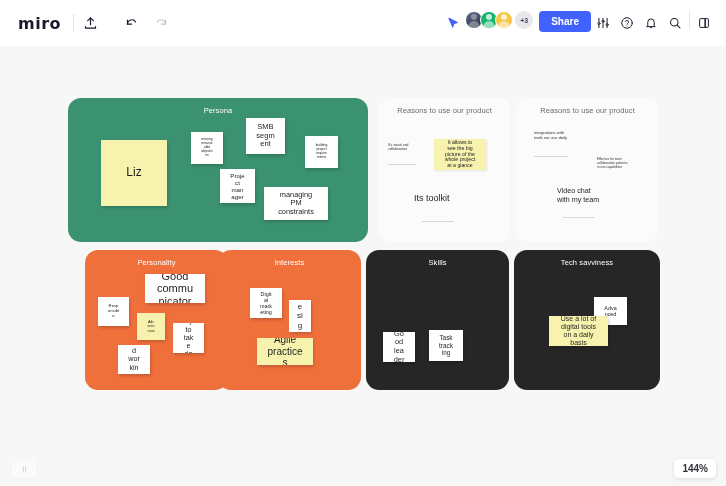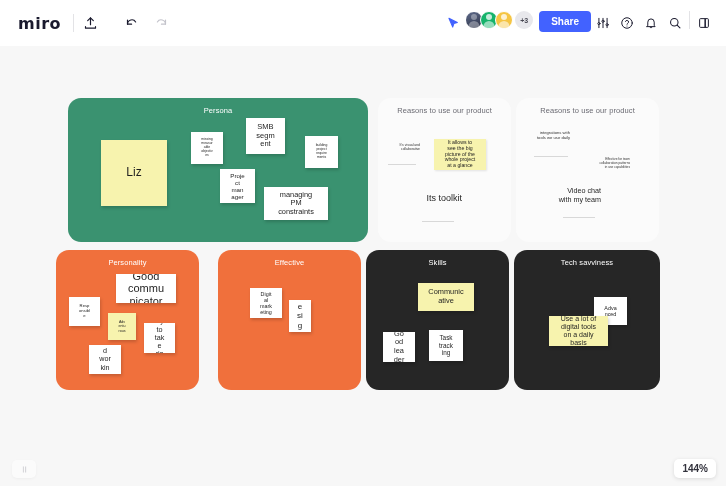--- a/index.html
+++ b/index.html
@@ -92,21 +92,21 @@
     position:absolute;background:#ffffff;box-sizing:border-box;
     display:flex;align-items:center;justify-content:center;text-align:center;
     color:#1f1f1f;line-height:1.15;padding:10px;
     box-shadow:1px 2px 3px rgba(0,0,0,.18);
     overflow:hidden;word-break:break-word;
   }
   .note.yellow{background:#f7f3ae;}
   .note.flat{box-shadow:1px 1px 2px rgba(0,0,0,.10);}
 
   .textitem{
-    position:absolute;text-align:right;color:#1f1f1f;line-height:1.2;
+    position:absolute;text-align:left;color:#1f1f1f;line-height:1.2;
   }
   .underline{
     position:absolute;height:1px;background:#d8d8d8;
   }
 
   
   .zoom-pill{
     position:absolute;right:10px;bottom:8px;
     background:#ffffff;border-radius:5px;
     box-shadow:0 1px 4px rgba(0,0,0,.12);
@@ -288,43 +288,43 @@
         <div class="textitem" style="left:18px;top:32px;width:36px;font-size:4.2px;color:#333;">integrations with tools we use daily</div>
         <div class="underline" style="left:18px;top:58px;width:34px;"></div>
 
         <div class="textitem" style="left:81px;top:60px;width:33px;font-size:3.2px;color:#333;">Effective for team collaboration patterns in use capabilities</div>
 
         <div class="textitem" style="left:41px;top:89px;width:44px;font-size:7.2px;">Video chat with my team</div>
         <div class="underline" style="left:47px;top:119px;width:32px;"></div>
       </div>
     </div>
 
-    <div class="frame" style="left:56px;top:204px;width:143px;height:140px;background:#f0703c;border-radius:13px;">
+    <div class="frame" style="left:85px;top:204px;width:143px;height:140px;background:#f0703c;border-radius:13px;">
       <div class="frame-title">Personality</div>
       <div class="frame-body">
         <div class="note" style="left:60px;top:24px;width:60px;height:29px;font-size:11px;">Good communicator</div>
         <div class="note" style="left:13px;top:47px;width:31px;height:29px;font-size:4.2px;">Responsible</div>
         <div class="note yellow" style="left:52px;top:63px;width:28px;height:27px;font-size:3.6px;">Adventurous</div>
         <div class="note" style="left:88px;top:73px;width:31px;height:30px;font-size:7.2px;">Ability to take risks</div>
         <div class="note" style="left:33px;top:95px;width:32px;height:29px;font-size:7.2px;">Hard working</div>
       </div>
     </div>
 
     <div class="frame" style="left:218px;top:204px;width:143px;height:140px;background:#f0703c;border-radius:13px;">
-      <div class="frame-title">Effective</div>
+      <div class="frame-title">Interests</div>
       <div class="frame-body">
         <div class="note" style="left:32px;top:38px;width:32px;height:30px;font-size:5.4px;">Digital marketing</div>
         <div class="note" style="left:71px;top:50px;width:22px;height:32px;font-size:8px;">Design</div>
+        <div class="note yellow" style="left:39px;top:88px;width:56px;height:27px;font-size:10px;">Agile practices</div>
       </div>
     </div>
 
     <div class="frame" style="left:366px;top:204px;width:143px;height:140px;background:#262626;border-radius:13px;">
       <div class="frame-title">Skills</div>
       <div class="frame-body">
-        <div class="note yellow" style="left:52px;top:33px;width:56px;height:28px;font-size:7.4px;">Communicative</div>
         <div class="note" style="left:17px;top:66px;width:32px;height:30px;font-size:7.4px;margin-top:16px;">Good leader</div>
         <div class="note" style="left:63px;top:80px;width:34px;height:31px;font-size:6.4px;">Task tracking</div>
       </div>
     </div>
 
     <div class="frame" style="left:514px;top:204px;width:146px;height:140px;background:#262626;border-radius:13px;">
       <div class="frame-title">Tech savviness</div>
       <div class="frame-body">
         <div class="note" style="left:80px;top:47px;width:33px;height:28px;font-size:5.4px;">Advanced</div>
         <div class="note yellow" style="left:35px;top:66px;width:59px;height:30px;font-size:7px;">Use a lot of digital tools on a daily basis</div>

